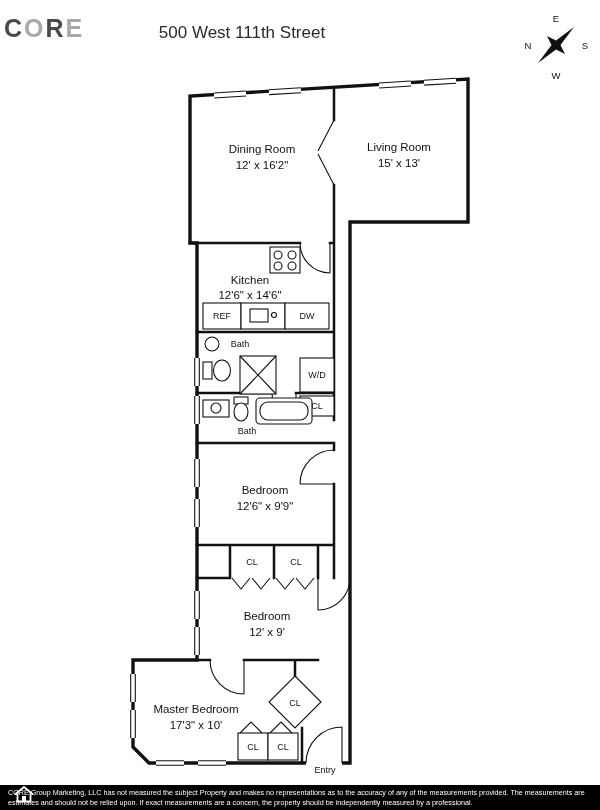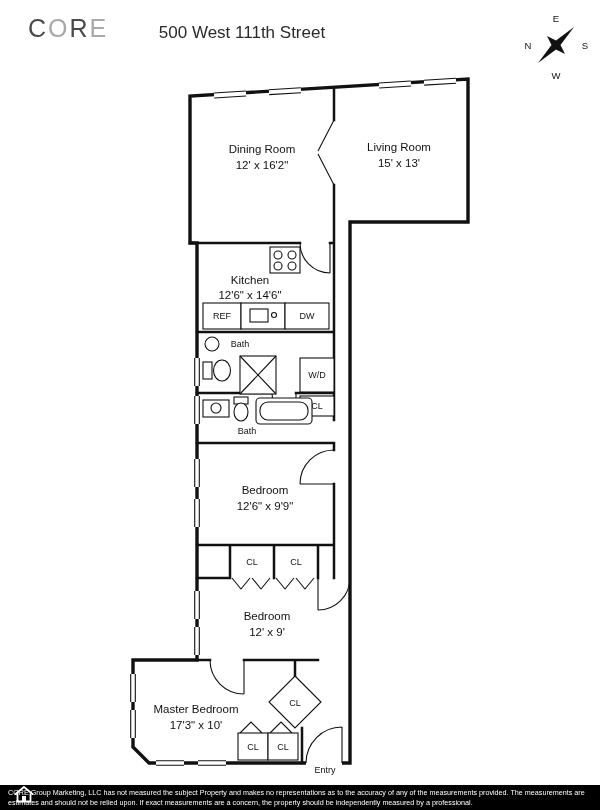--- a/index.html
+++ b/index.html
@@ -1,20 +1,20 @@
 <!DOCTYPE html>
 <html><head>
 <meta charset="utf-8">
 <style>
   html,body{margin:0;padding:0;}
   body{
     width:600px;height:810px;position:relative;background:#fff;overflow:hidden;
     font-family:"Liberation Sans", sans-serif;color:#1a1a1a;
   }
-  .logo{position:absolute;top:14px;left:28px;font-size:25px;font-weight:normal;letter-spacing:2px;}
+  .logo{position:absolute;top:14px;left:4px;font-size:25px;font-weight:bold;letter-spacing:2px;}
   .logo .lt-dark{color:#4a4a4c;}
   .logo .lt-gray{color:#a9a9ac;}
   .title{position:absolute;top:22px;left:0;width:484px;text-align:center;line-height:1.25;}
   .title .l1,.title .l2{font-size:17px;color:#2a2a2a;}
   svg{position:absolute;top:0;left:0;}
   .w3{stroke:#111;stroke-width:3.4;fill:none;stroke-linecap:square;}
   .w2{stroke:#111;stroke-width:2.5;fill:none;stroke-linecap:square;}
   .t{stroke:#111;stroke-width:1.1;fill:none;}
   .fx{stroke:#111;stroke-width:1.1;fill:#fff;}
   .wg{fill:#fff;stroke:none;}

